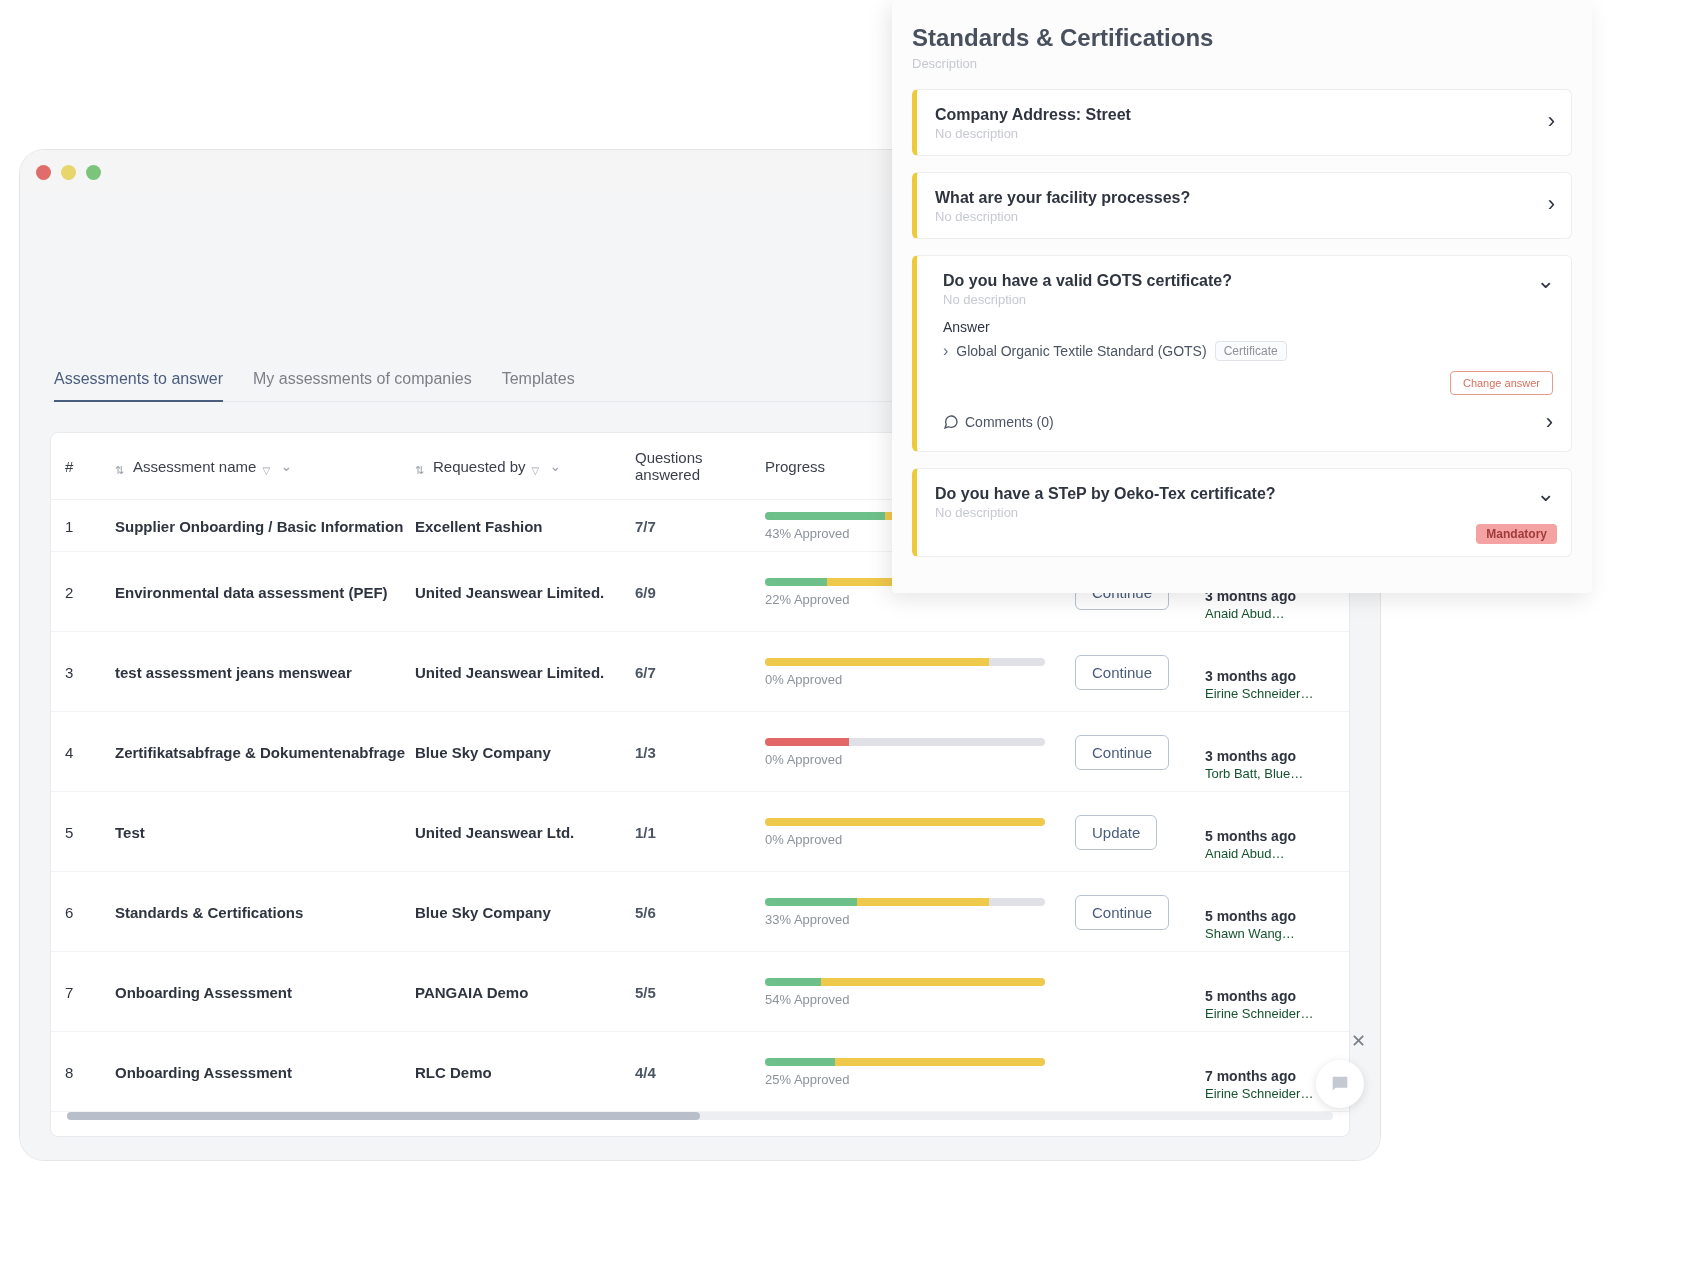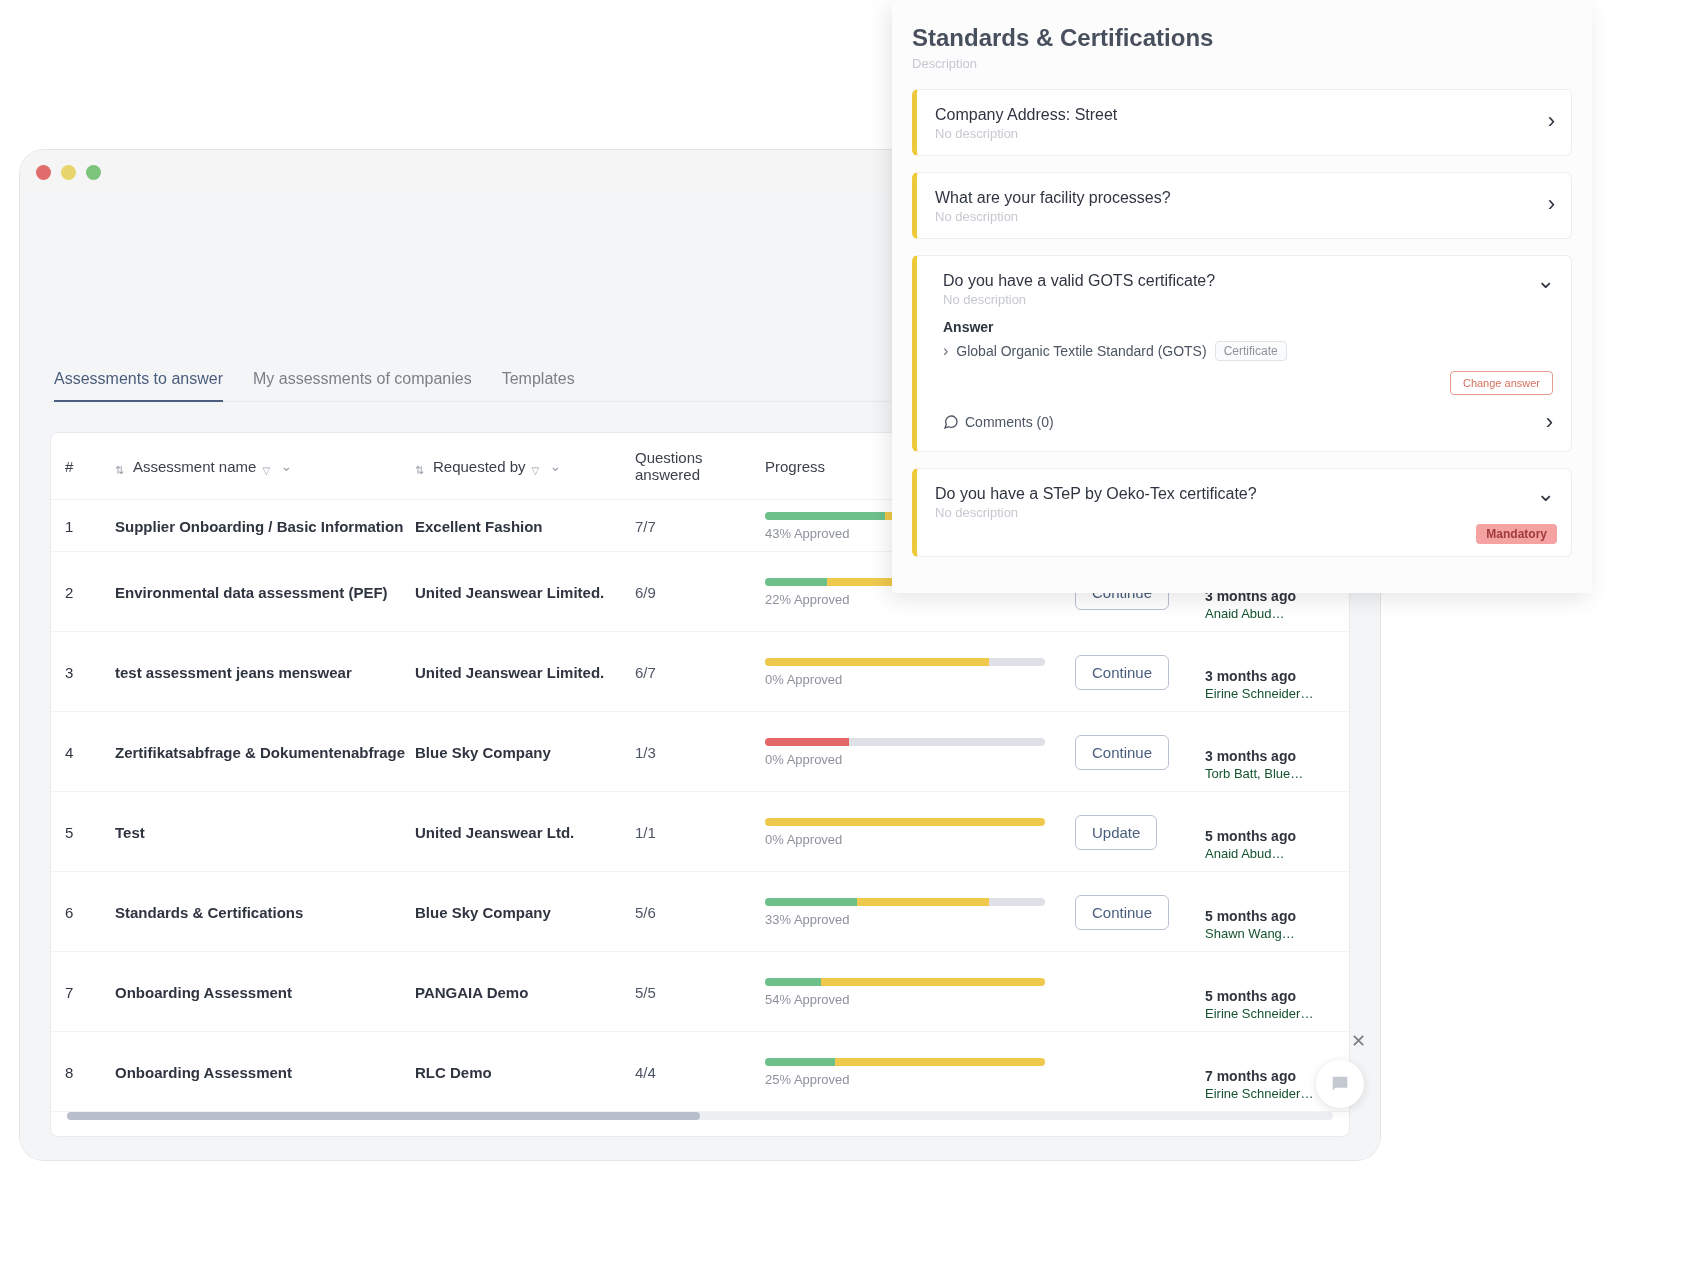--- a/index.html
+++ b/index.html
@@ -83,21 +83,21 @@
       display: grid;
       grid-template-columns: 50px 300px 220px 130px 310px 130px 150px;
       padding: 12px 14px 10px 14px;
       align-items: center;
       border-bottom: 1px solid #f2f3f6;
       font-size: 15px;
       color: #2f3540;
     }
     .cell-name { font-weight: 700; }
     .cell-req { font-weight: 700; }
-    .cell-qa { font-weight: 400; color:#4c5563; }
+    .cell-qa { font-weight: 700; color:#4c5563; }
     .progress-col { display: flex; flex-direction: column; gap: 6px; }
     .pbar {
       height: 8px;
       border-radius: 4px;
       background: #dfe1e6;
       display: flex;
       overflow: hidden;
       width: 280px;
     }
     .seg { height: 100%; }
@@ -160,28 +160,28 @@
     .rp-desc { font-size: 13px; color:#c6c9d0; margin-bottom: 18px; }
     .q-card {
       background:#fff;
       border:1px solid #eceef2;
       border-left:5px solid #eeca3a;
       border-radius:6px;
       padding: 16px 18px 14px 18px;
       margin-bottom: 16px;
       position: relative;
     }
-    .q-title { font-size: 16px; font-weight: 400; color:#2f3540; margin-bottom: 2px; }
+    .q-title { font-size: 16px; font-weight: 700; color:#2f3540; margin-bottom: 2px; }
     .q-sub { font-size: 13px; color:#c6c9d0; }
     .q-chev {
       position:absolute;
       right: 16px; top: 18px;
       color:#3a3f4a;
     }
-    .answer-label { font-size: 14px; font-weight:700; color:#2f3540; margin-top: 12px; margin-bottom: 6px; }
+    .answer-label { font-size: 14px; font-weight:400; color:#2f3540; margin-top: 12px; margin-bottom: 6px; }
     .answer-row { display:flex; align-items:center; gap:8px; font-size: 14px; color:#4c5563; }
     .answer-row .chev-small::before { content:"›"; font-size:16px; color:#6a7180; }
     .badge-tag {
       font-size: 12px;
       padding: 2px 8px;
       border:1px solid #e1e3e8;
       border-radius: 4px;
       color:#8d929c;
       background: #fafbfc;
     }

